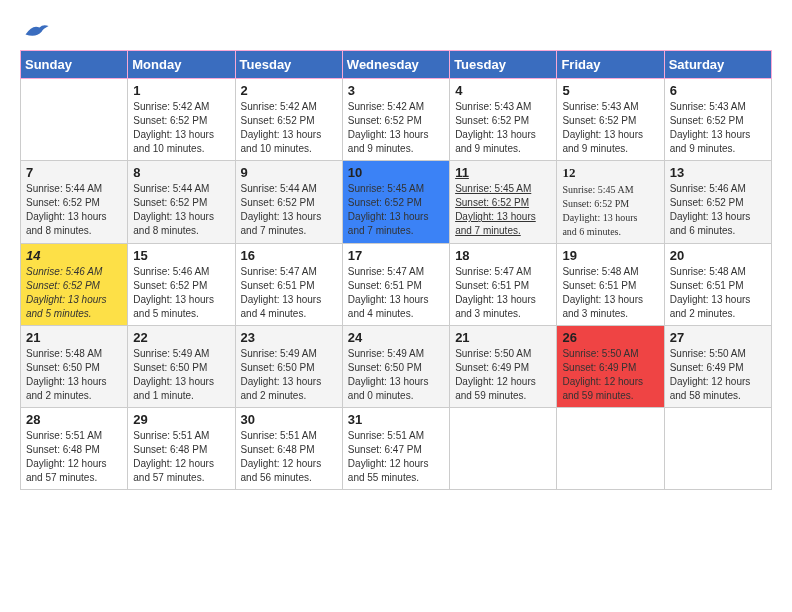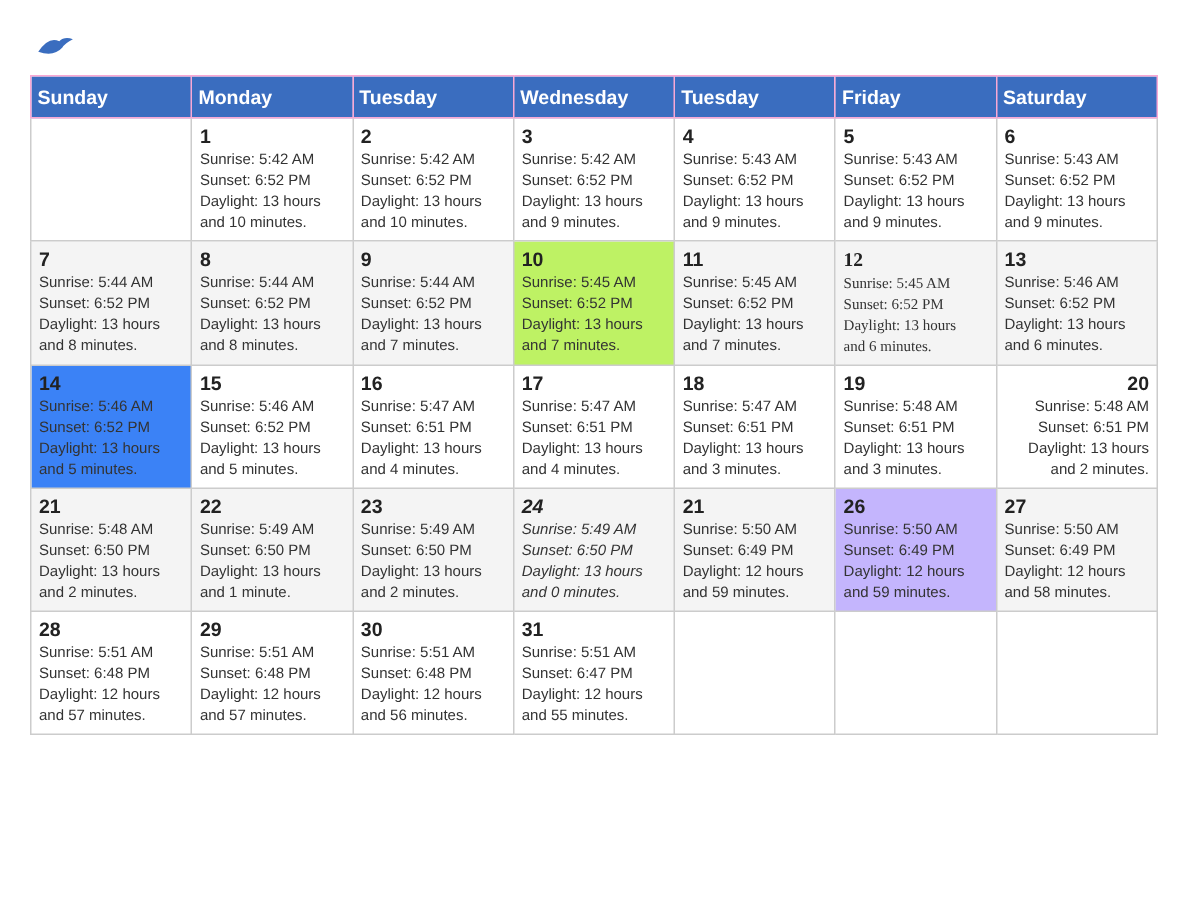--- a/index.html
+++ b/index.html
@@ -179,28 +179,28 @@
 Daylight: 13 hours
 and 8 minutes.</div>
         </td>
         <td style="background-color: rgb(244, 244, 244);">
           <span class="day-number">9</span>
           <div class="day-info" style="white-space: pre-line;">Sunrise: 5:44 AM
 Sunset: 6:52 PM
 Daylight: 13 hours
 and 7 minutes.</div>
         </td>
-        <td style="background-color: #bef264;">
+        <td style="background-color: #3b82f6;">
           <span class="day-number">10</span>
           <div class="day-info" style="white-space: pre-line;">Sunrise: 5:45 AM
 Sunset: 6:52 PM
 Daylight: 13 hours
 and 7 minutes.</div>
         </td>
-        <td style="background-color: rgb(244, 244, 244);">
+        <td style="background-color: rgb(244, 244, 244); text-decoration: underline;">
           <span class="day-number">11</span>
           <div class="day-info" style="white-space: pre-line;">Sunrise: 5:45 AM
 Sunset: 6:52 PM
 Daylight: 13 hours
 and 7 minutes.</div>
         </td>
         <td style="background-color: rgb(244, 244, 244); font-family: Liberation Serif, serif;">
           <span class="day-number">12</span>
           <div class="day-info" style="white-space: pre-line;">Sunrise: 5:45 AM
 Sunset: 6:52 PM
@@ -209,21 +209,21 @@
         </td>
         <td style="background-color: rgb(244, 244, 244); margin-left: 44px;">
           <span class="day-number">13</span>
           <div class="day-info" style="white-space: pre-line;">Sunrise: 5:46 AM
 Sunset: 6:52 PM
 Daylight: 13 hours
 and 6 minutes.</div>
         </td>
       </tr>
       <tr>
-        <td style="background-color: #3b82f6;">
+        <td style="background-color: #fde047; font-style: italic;">
           <span class="day-number">14</span>
           <div class="day-info" style="white-space: pre-line;">Sunrise: 5:46 AM
 Sunset: 6:52 PM
 Daylight: 13 hours
 and 5 minutes.</div>
         </td>
         <td style="background-color: rgb(255, 255, 255);">
           <span class="day-number">15</span>
           <div class="day-info" style="white-space: pre-line;">Sunrise: 5:46 AM
 Sunset: 6:52 PM
@@ -251,21 +251,21 @@
 Daylight: 13 hours
 and 3 minutes.</div>
         </td>
         <td style="background-color: rgb(255, 255, 255);">
           <span class="day-number">19</span>
           <div class="day-info" style="white-space: pre-line;">Sunrise: 5:48 AM
 Sunset: 6:51 PM
 Daylight: 13 hours
 and 3 minutes.</div>
         </td>
-        <td style="background-color: rgb(255, 255, 255); text-align: right;">
+        <td style="background-color: rgb(255, 255, 255);">
           <span class="day-number">20</span>
           <div class="day-info" style="white-space: pre-line;">Sunrise: 5:48 AM
 Sunset: 6:51 PM
 Daylight: 13 hours
 and 2 minutes.</div>
         </td>
       </tr>
       <tr>
         <td style="background-color: rgb(244, 244, 244);">
           <span class="day-number">21</span>
@@ -281,35 +281,35 @@
 Daylight: 13 hours
 and 1 minute.</div>
         </td>
         <td style="background-color: rgb(244, 244, 244);">
           <span class="day-number">23</span>
           <div class="day-info" style="white-space: pre-line;">Sunrise: 5:49 AM
 Sunset: 6:50 PM
 Daylight: 13 hours
 and 2 minutes.</div>
         </td>
-        <td style="background-color: rgb(244, 244, 244); font-style: italic;">
+        <td style="background-color: rgb(244, 244, 244);">
           <span class="day-number">24</span>
           <div class="day-info" style="white-space: pre-line;">Sunrise: 5:49 AM
 Sunset: 6:50 PM
 Daylight: 13 hours
 and 0 minutes.</div>
         </td>
         <td style="background-color: rgb(244, 244, 244);">
           <span class="day-number">21</span>
           <div class="day-info" style="white-space: pre-line;">Sunrise: 5:50 AM
 Sunset: 6:49 PM
 Daylight: 12 hours
 and 59 minutes.</div>
         </td>
-        <td style="background-color: #c4b5fd;">
+        <td style="background-color: #ef4444;">
           <span class="day-number">26</span>
           <div class="day-info" style="white-space: pre-line;">Sunrise: 5:50 AM
 Sunset: 6:49 PM
 Daylight: 12 hours
 and 59 minutes.</div>
         </td>
         <td style="background-color: rgb(244, 244, 244);">
           <span class="day-number">27</span>
           <div class="day-info" style="white-space: pre-line;">Sunrise: 5:50 AM
 Sunset: 6:49 PM

